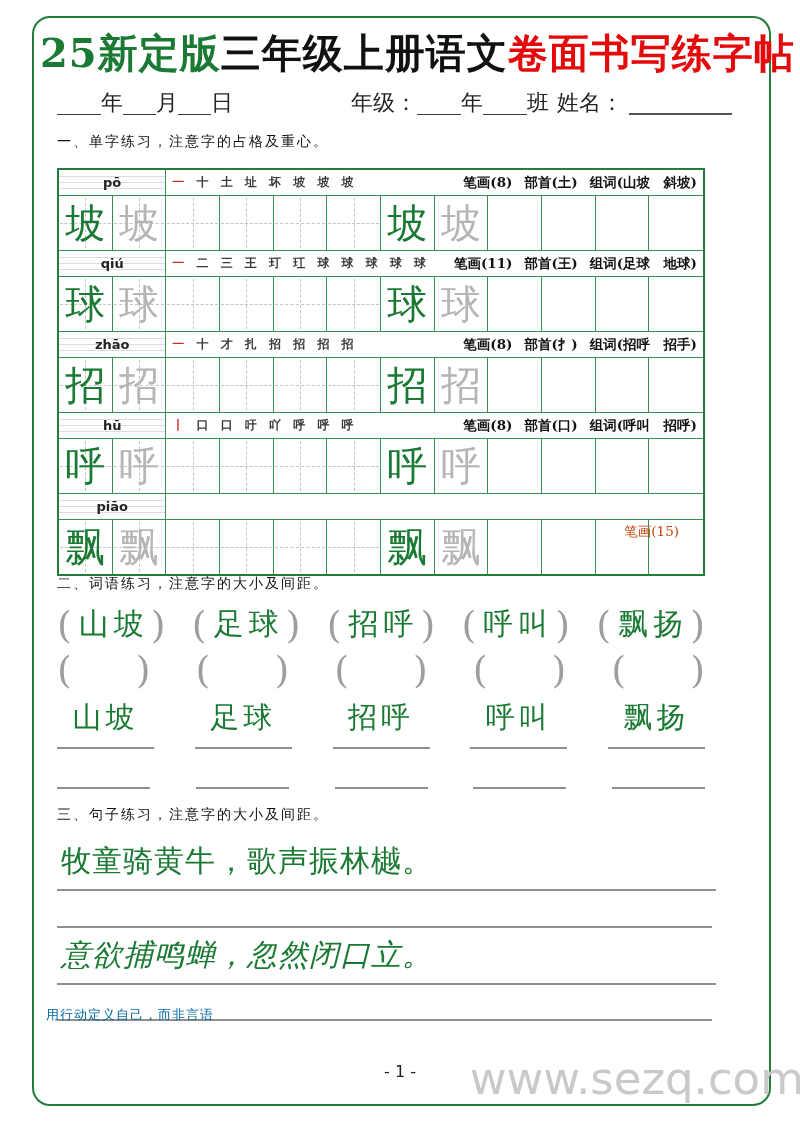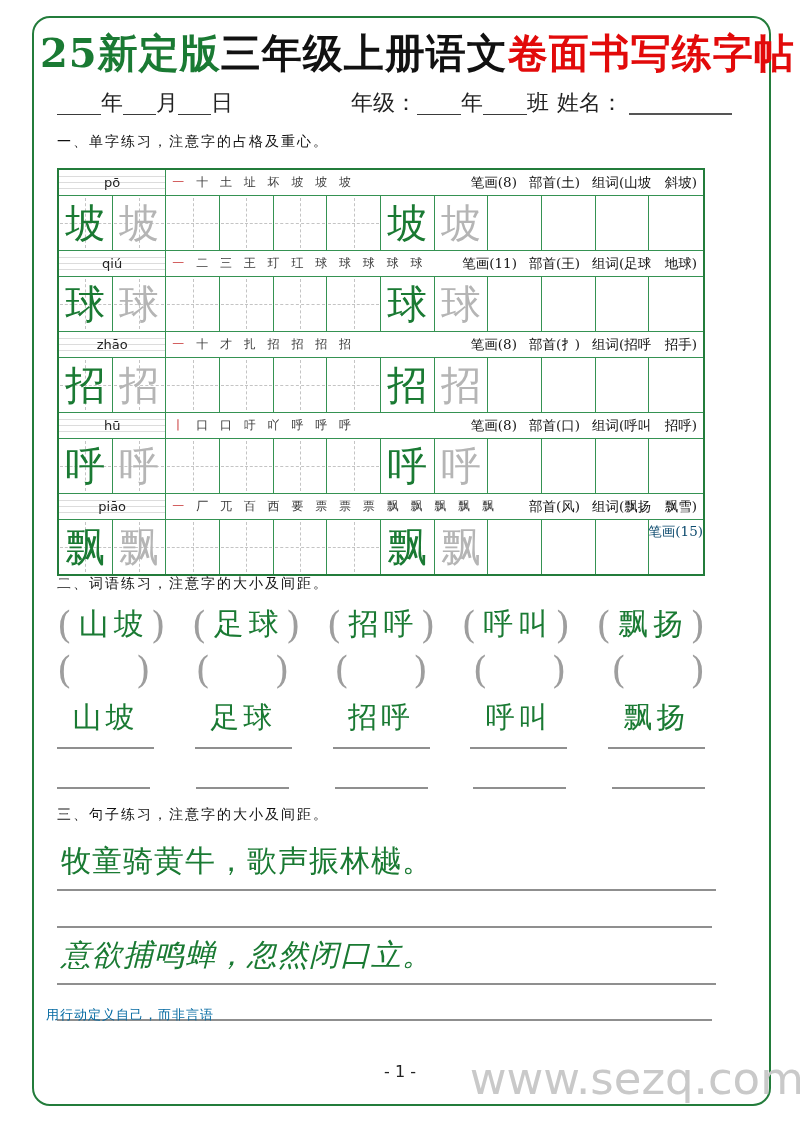--- a/index.html
+++ b/index.html
@@ -26,41 +26,41 @@
   .dateline .grade{margin-left:118px;}
   .dateline .name-line{flex:1;border-bottom:2px solid #555;margin:0 0 3px 6px;height:16px;}
 
   
   .sec-head{left:57px;font-size:14px;color:#111;letter-spacing:2px;white-space:nowrap;}
 
   
   .ctable{left:57px;top:168px;width:648px;border:2px solid var(--frame);box-sizing:border-box;background:#fff;}
   .group{border-bottom:1px solid var(--line);}
   .group:last-child{border-bottom:none;}
-  .phead{display:grid;grid-template-columns:2fr 10fr;height:25px;border-bottom:1px solid var(--line);font-size:13px;}
+  .phead{display:grid;grid-template-columns:2fr 10fr;height:25px;border-bottom:1px solid var(--line);font-size:13px;font-weight:bold;}
   .pinyin-cell{
     border-right:1px solid var(--line);text-align:center;line-height:25px;color:#222;
     background-image:linear-gradient(#dcdcdc,#dcdcdc),linear-gradient(#dcdcdc,#dcdcdc),linear-gradient(#dcdcdc,#dcdcdc);
     background-size:100% 1px;background-repeat:no-repeat;background-position:0 6px,0 12px,0 18px;
     font-family:"DejaVu Sans","Liberation Sans",sans-serif;font-size:13px;
   }
   .stroke-info{display:flex;align-items:center;padding:0 6px;overflow:hidden;}
   .strokes{white-space:nowrap;letter-spacing:4px;font-size:12px;color:#3a3a3a;}
   .strokes .s-first{color:#c62f2f;}
   .info{margin-left:auto;white-space:nowrap;color:#111;font-size:13.5px;}
   .info span{margin-left:12px;}
   .prow{display:grid;grid-template-columns:repeat(12,1fr);height:54px;position:relative;}
   .cell{border-right:1px solid var(--line);position:relative;text-align:center;}
   .cell:last-child{border-right:none;}
   .cell.guided::before{content:"";position:absolute;left:50%;top:2px;bottom:2px;border-left:1px dashed #c4c4c4;}
   .cell.guided::after{content:"";position:absolute;top:50%;left:1px;right:1px;border-top:1px dashed #c4c4c4;}
   .mchar{position:relative;z-index:2;display:block;font-size:40px;line-height:54px;}
   .m-green{color:var(--green);}
   .m-gray{color:var(--charGray);}
-  .bihua-overflow{position:absolute;z-index:3;right:0;top:3px;font-size:13.5px;color:#0c4a6e;}
+  .bihua-overflow{position:absolute;z-index:3;right:24px;top:3px;font-size:13.5px;color:#c2410c;}
 
   
   .paren-row{left:57px;width:648px;display:flex;justify-content:space-between;align-items:flex-end;}
   .paren-item{display:flex;align-items:center;white-space:nowrap;}
   .paren{font-size:38px;color:#9e9e9e;font-weight:400;line-height:40px;}
   .pword{font-size:30px;color:var(--green);letter-spacing:5px;margin:0 2px 0 7px;}
   .paren-spacer{display:inline-block;width:64px;}
   .uword-row{left:57px;top:698px;width:648px;display:flex;justify-content:space-between;}
   .uword{width:97px;text-align:center;font-size:29px;color:var(--green);letter-spacing:4px;border-bottom:2px solid var(--underline);padding-bottom:9px;}
   .uline-row{left:57px;top:786px;width:648px;display:flex;justify-content:space-between;}
@@ -219,24 +219,20 @@
       <div class="cell"></div>
       <div class="cell"></div>
       <div class="cell"></div>
       <div class="cell"></div>
     </div>
   </div>
 
   <div class="group">
     <div class="phead">
       <div class="pinyin-cell">piāo</div>
-      <div class="stroke-info">
-        <span class="strokes"><span class="s-first">一</span> <span>厂 兀 百 西 要 票 票 票 飘 飘 飘 飘 飘</span></span>
-        <span class="info"><span>部首(风)</span><span>组词(飘扬　飘雪)</span></span>
-      </div>
     </div>
     <div class="prow">
       <span class="bihua-overflow">笔画(15)</span>
       <div class="cell guided">
           <span class="mchar m-green">飘</span>
         </div>
       <div class="cell guided">
           <span class="mchar m-gray">飘</span>
         </div>
       <div class="cell guided"></div>

